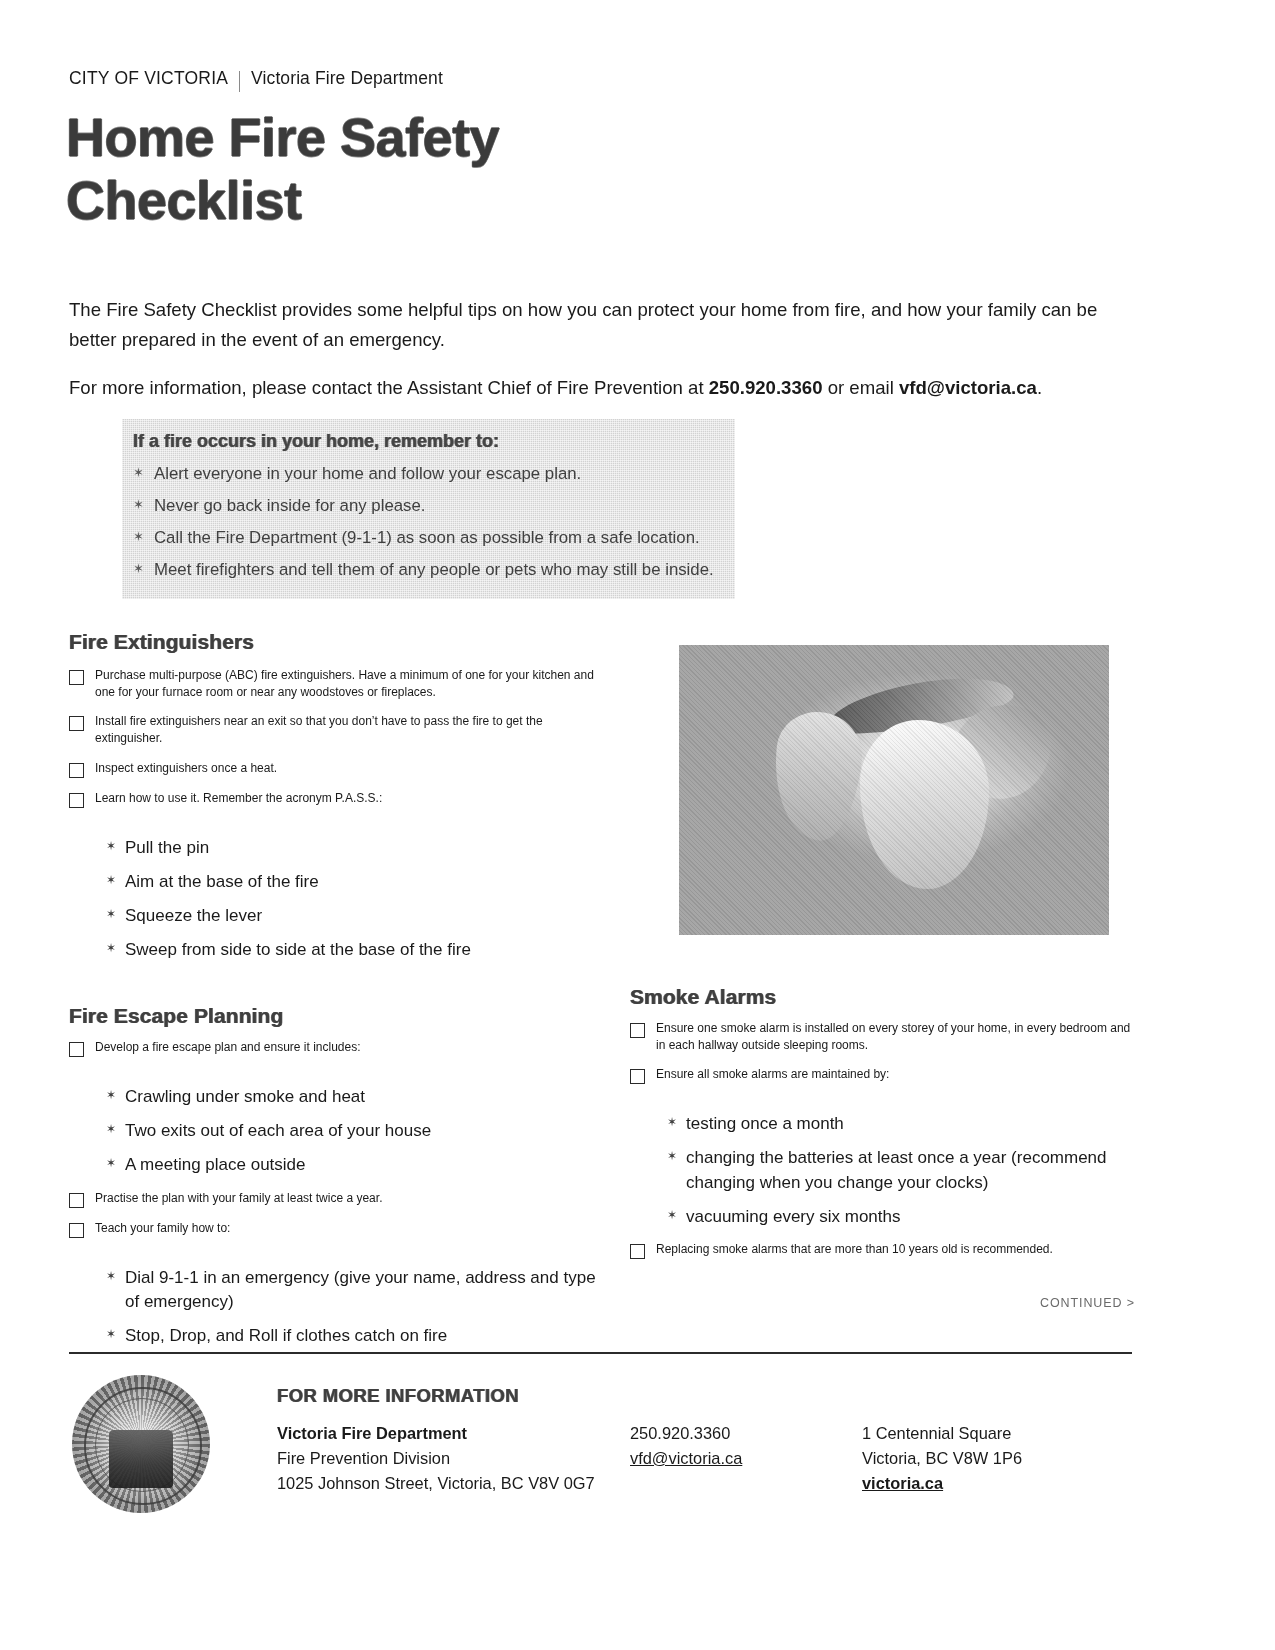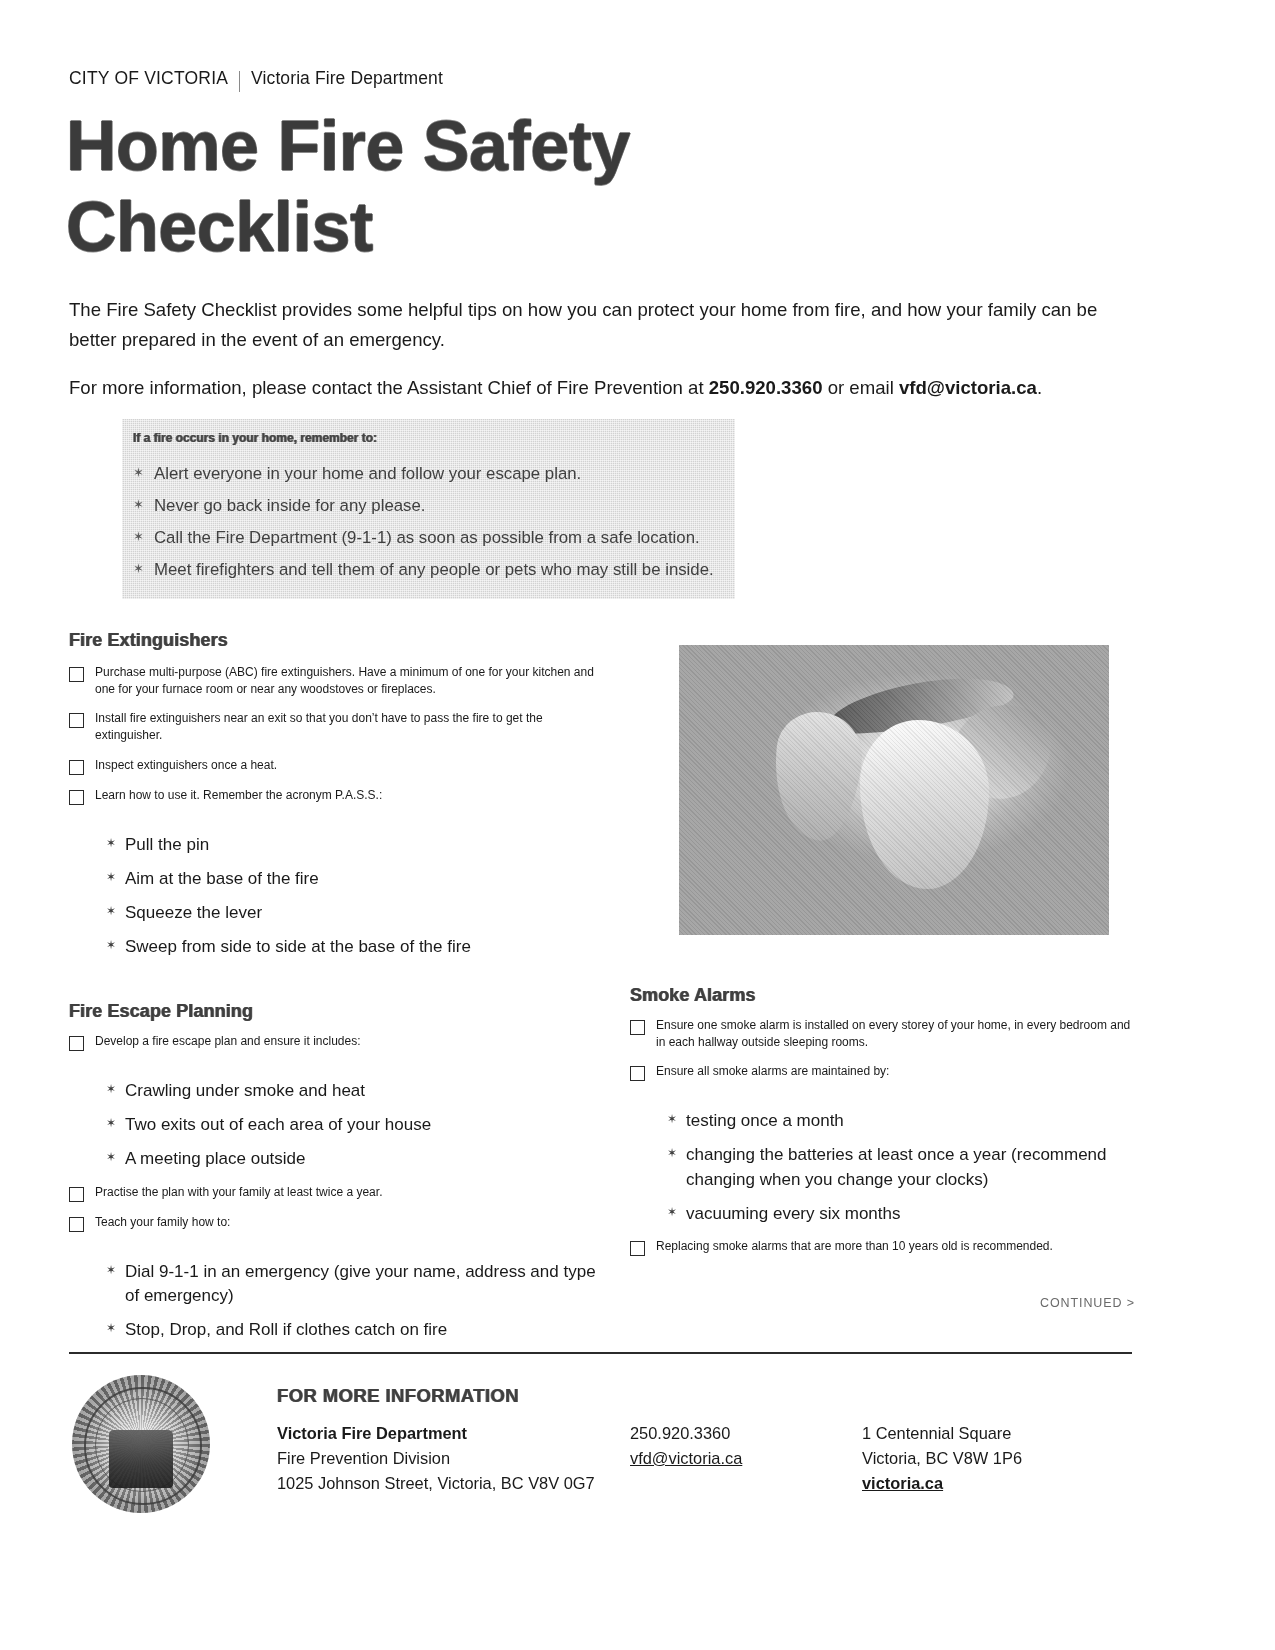--- a/index.html
+++ b/index.html
@@ -55,21 +55,21 @@
   }
 
   
   .title-block {
     position: absolute;
     left: 66px;
     top: 106px;
     width: 700px;
   }
   .title-line {
-    font-size: 70px;
+    font-size: 54px;
     font-weight: bold;
     line-height: 1.16;
     letter-spacing: -0.5px;
     color: #3b3b3b;
     text-shadow:
       0.7px 0 0 #6e6e6e,
       -0.7px 0 0 #6e6e6e,
       0 0.7px 0 #8a8a8a,
       0 -0.7px 0 #8a8a8a;
   }
@@ -98,21 +98,21 @@
     background-image:
       repeating-linear-gradient(0deg, rgba(255,255,255,0.55) 0px, rgba(255,255,255,0.55) 1px, rgba(0,0,0,0) 1px, rgba(0,0,0,0) 2px),
       repeating-linear-gradient(90deg, rgba(255,255,255,0.5) 0px, rgba(255,255,255,0.5) 1px, rgba(0,0,0,0) 1px, rgba(0,0,0,0) 2px);
     padding: 0;
     box-sizing: border-box;
   }
   .callout-title {
     position: absolute;
     left: 11px;
     top: 12px;
-    font-size: 12px;
+    font-size: 18px;
     font-weight: bold;
     color: #454545;
     text-shadow: 0.6px 0 0 #7d7d7d, -0.6px 0 0 #7d7d7d;
     white-space: nowrap;
   }
   .callout-list {
     position: absolute;
     left: 11px;
     top: 45px;
     width: 592px;
@@ -144,21 +144,21 @@
     width: 540px;
   }
   .col-right {
     position: absolute;
     left: 630px;
     top: 630px;
     width: 510px;
   }
 
   h2.section {
-    font-size: 18px;
+    font-size: 21px;
     font-weight: bold;
     color: #3f3f3f;
     margin: 0 0 13px 0;
     letter-spacing: 0.1px;
     text-shadow: 0.55px 0 0 #787878, -0.55px 0 0 #787878;
   }
   h2.section.tight { margin-bottom: 11px; }
 
   .check-item {
     display: flex;

